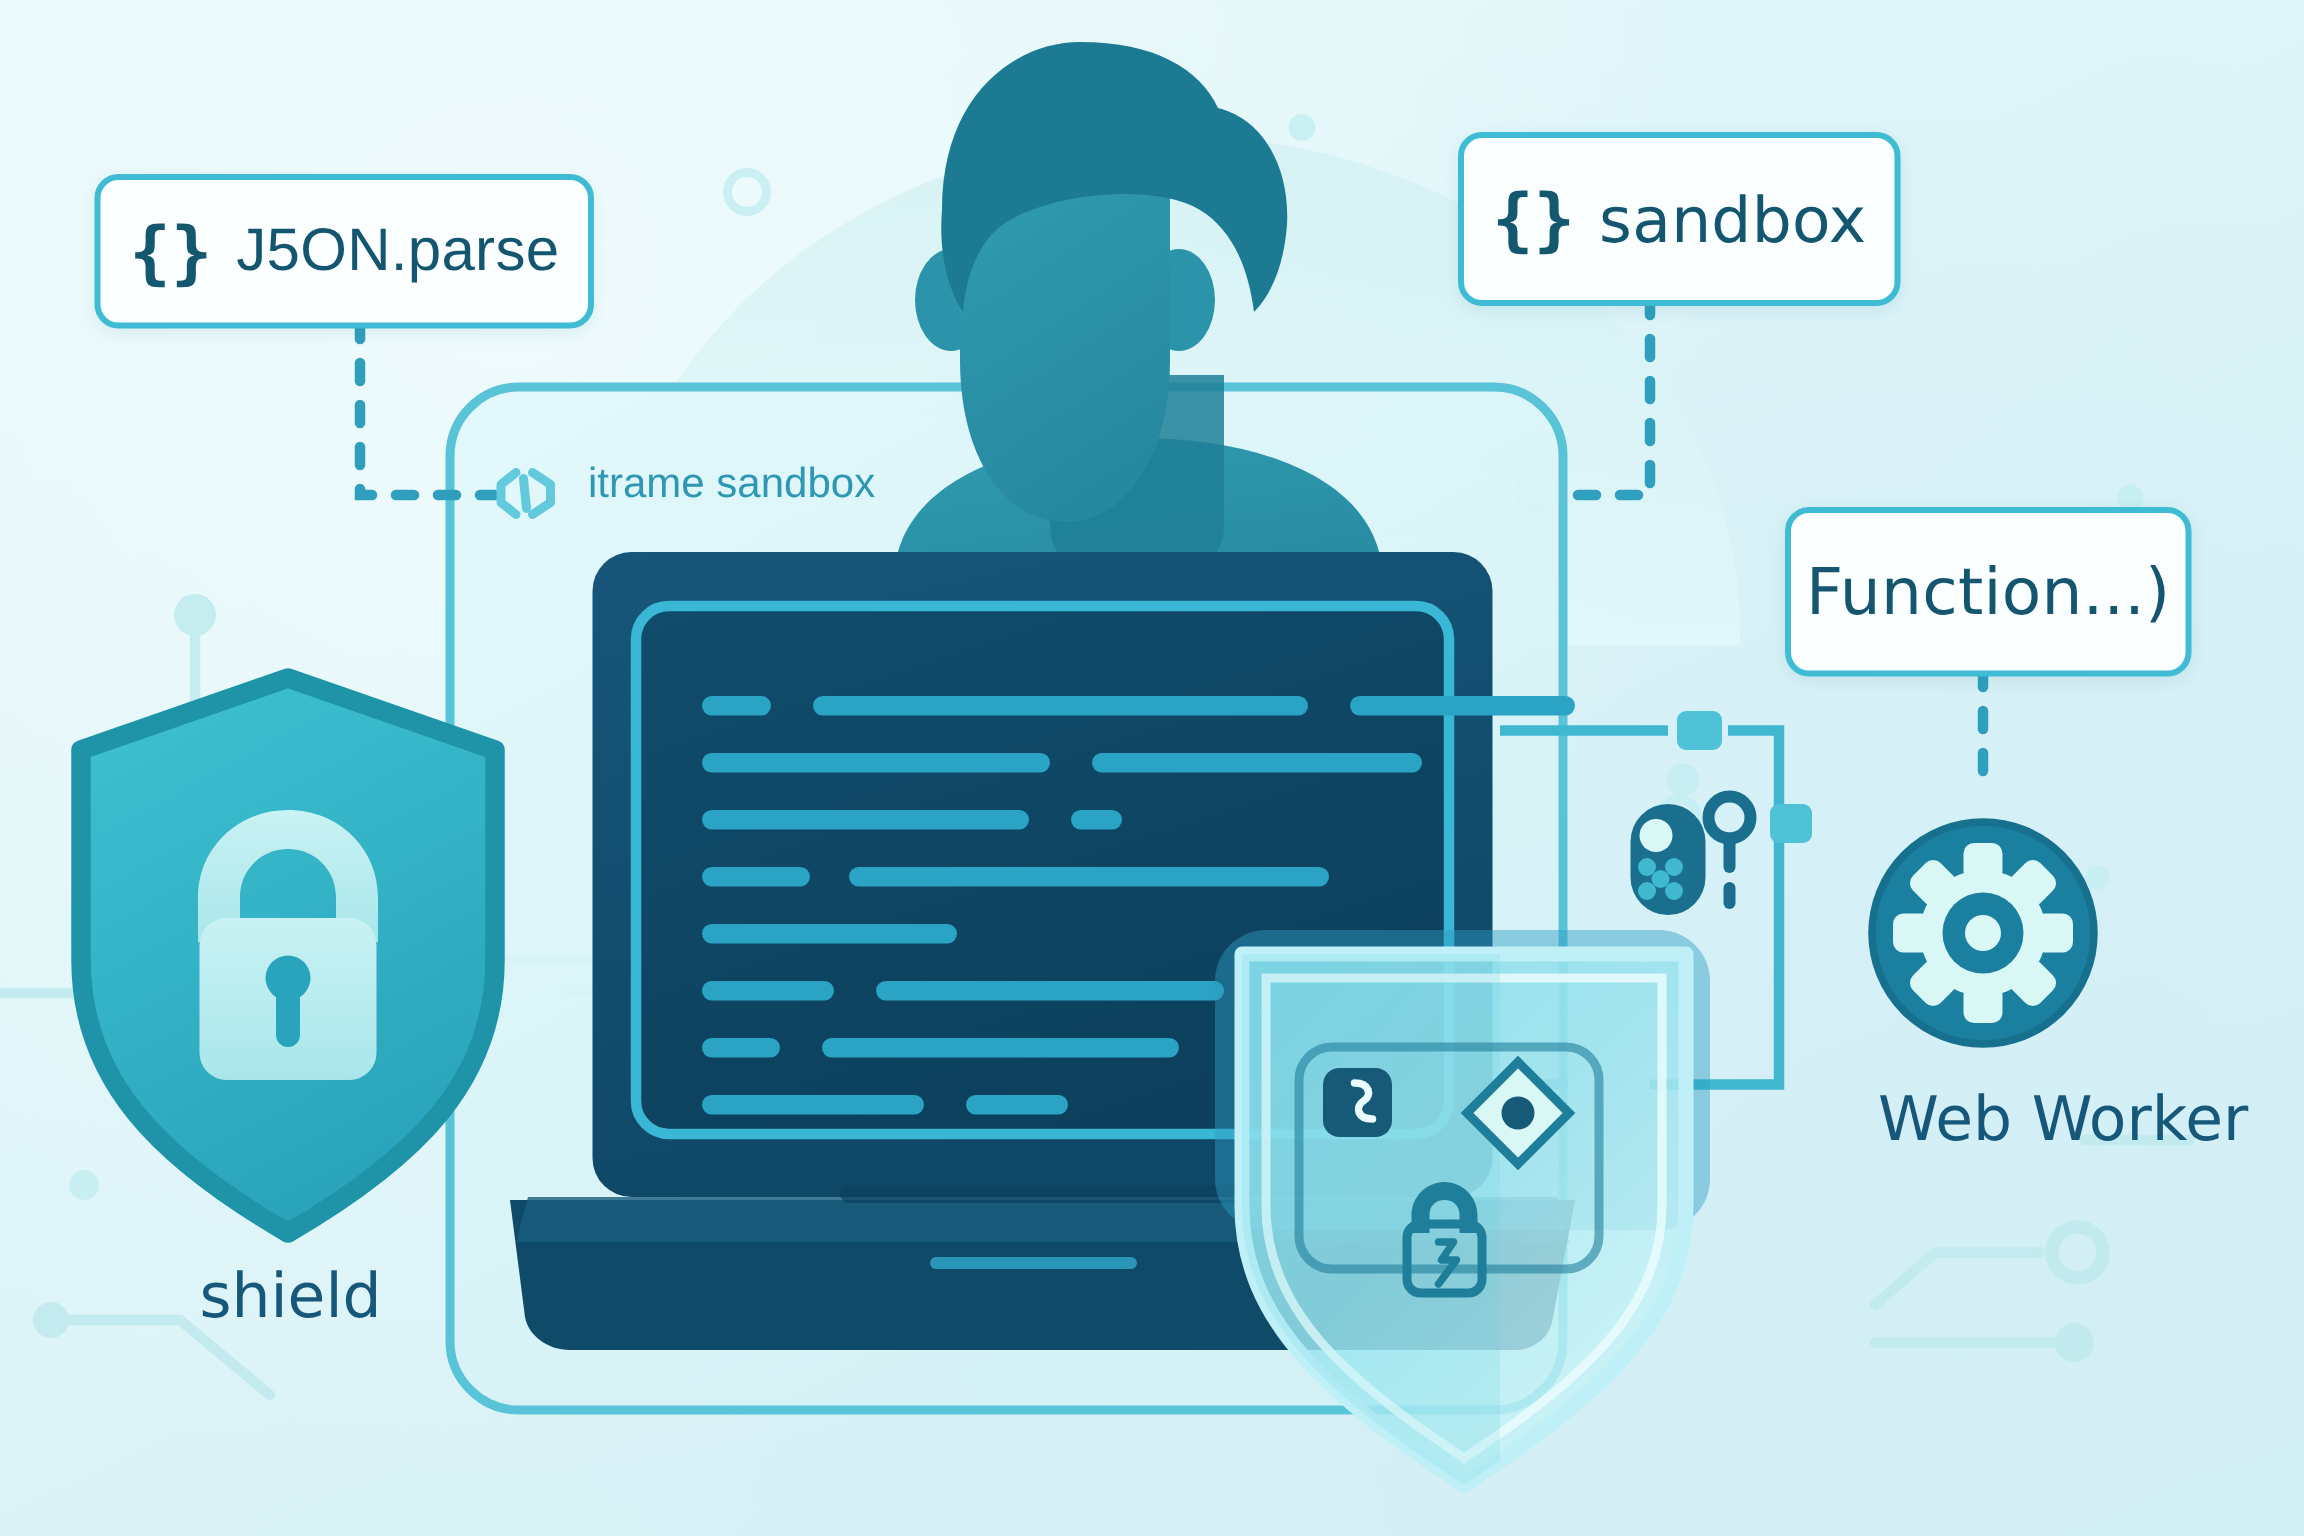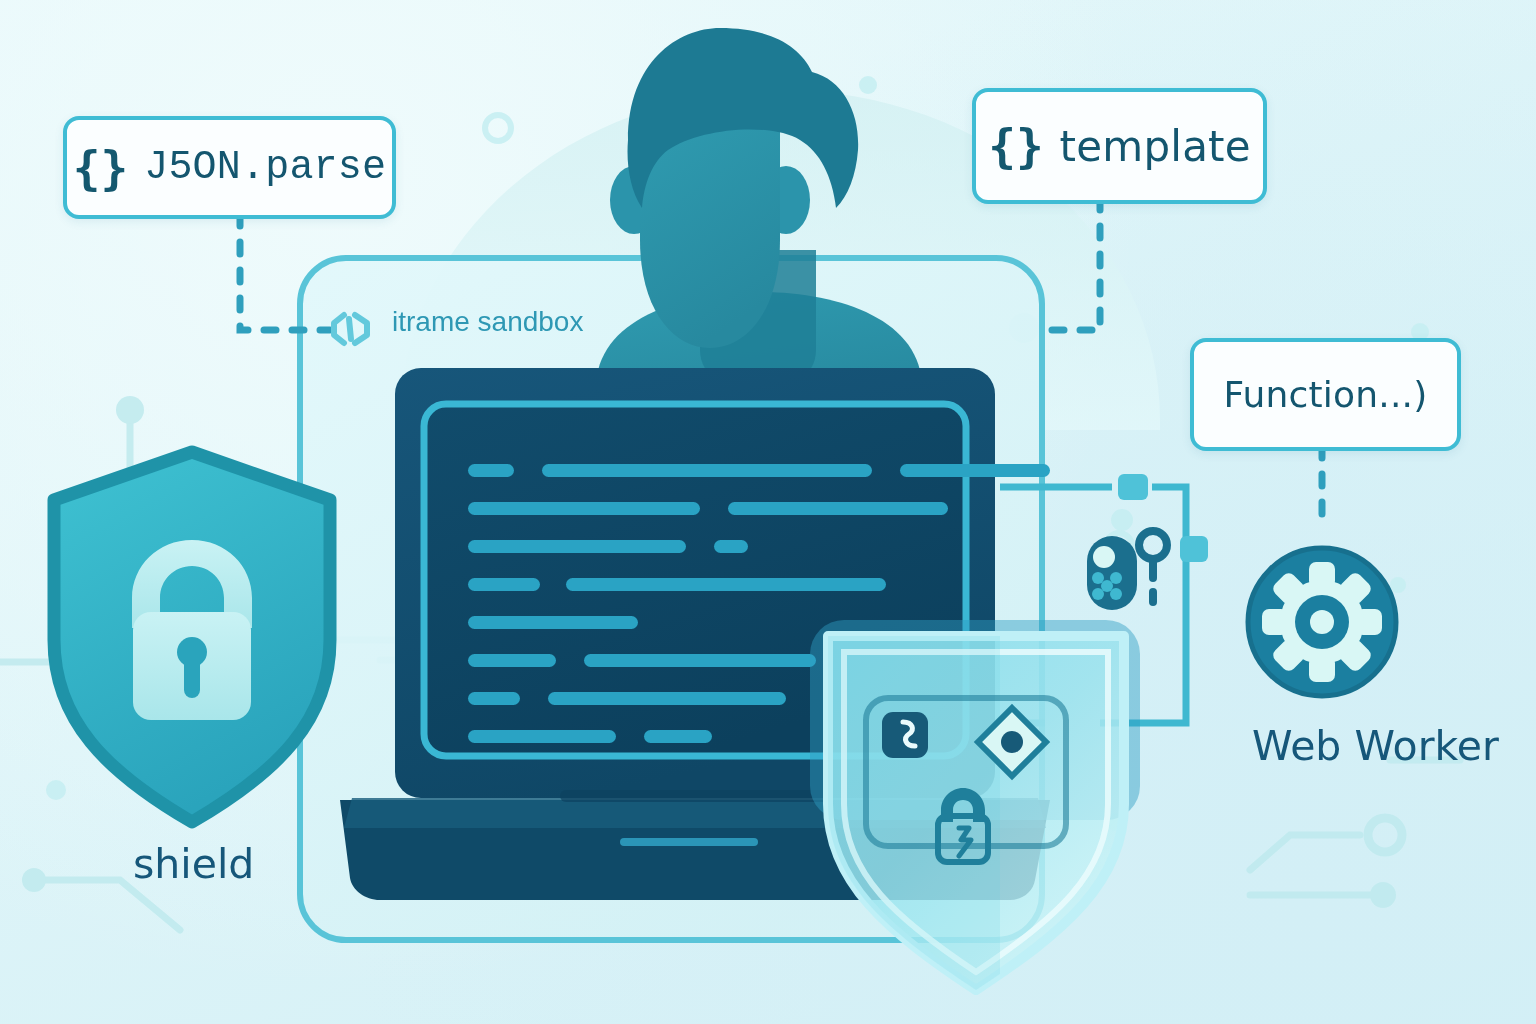--- a/index.html
+++ b/index.html
@@ -32,26 +32,26 @@
   .card .brace{
     font-family:"DejaVu Sans Mono","Liberation Mono",monospace;
     font-weight:600;color:#14586f;
   }
   .card .ctext{
     font-family:"DejaVu Sans","Liberation Sans",sans-serif;
     color:#14566f;letter-spacing:.2px;
   }
   #card-json{left:63px;top:116px;width:325px;height:95px;}
   #card-json .brace{font-size:46px;}
-  #card-json .ctext{font-size:40px;font-family:Liberation Mono, monospace;}
+  #card-json .ctext{font-size:40px;font-family:Liberation Sans, sans-serif;}
   #card-template{left:972px;top:88px;width:287px;height:108px;}
   #card-template .brace{font-size:46px;}
   #card-template .ctext{font-size:42px;}
   #card-function{left:1190px;top:338px;width:263px;height:105px;}
-  #card-function .ctext{font-size:36px;}
+  #card-function .ctext{font-size:43px;}
 
   
   .plabel{
     position:absolute;
     color:#16577a;
     font-family:"DejaVu Sans","Liberation Sans",sans-serif;
     font-size:41px;
     white-space:nowrap;
   }
   #label-shield{left:133px;top:828px;margin-top:12px;}
@@ -293,21 +293,21 @@
   </svg>
   <div id="sandbox-title">itrame sandbox</div>
 
   <div class="card" id="card-json">
     <span class="brace">{}</span>
     <span class="ctext">J5ON.parse</span>
   </div>
 
   <div class="card" id="card-template">
     <span class="brace">{}</span>
-    <span class="ctext">template</span>
+    <span class="ctext">sandbox</span>
   </div>
 
   <div class="card" id="card-function">
     <span class="ctext">Function...)</span>
   </div>
 
   <div class="plabel" id="label-shield">shield</div>
   <div class="plabel" id="label-webworker">Web Worker</div>
 
 </div>

